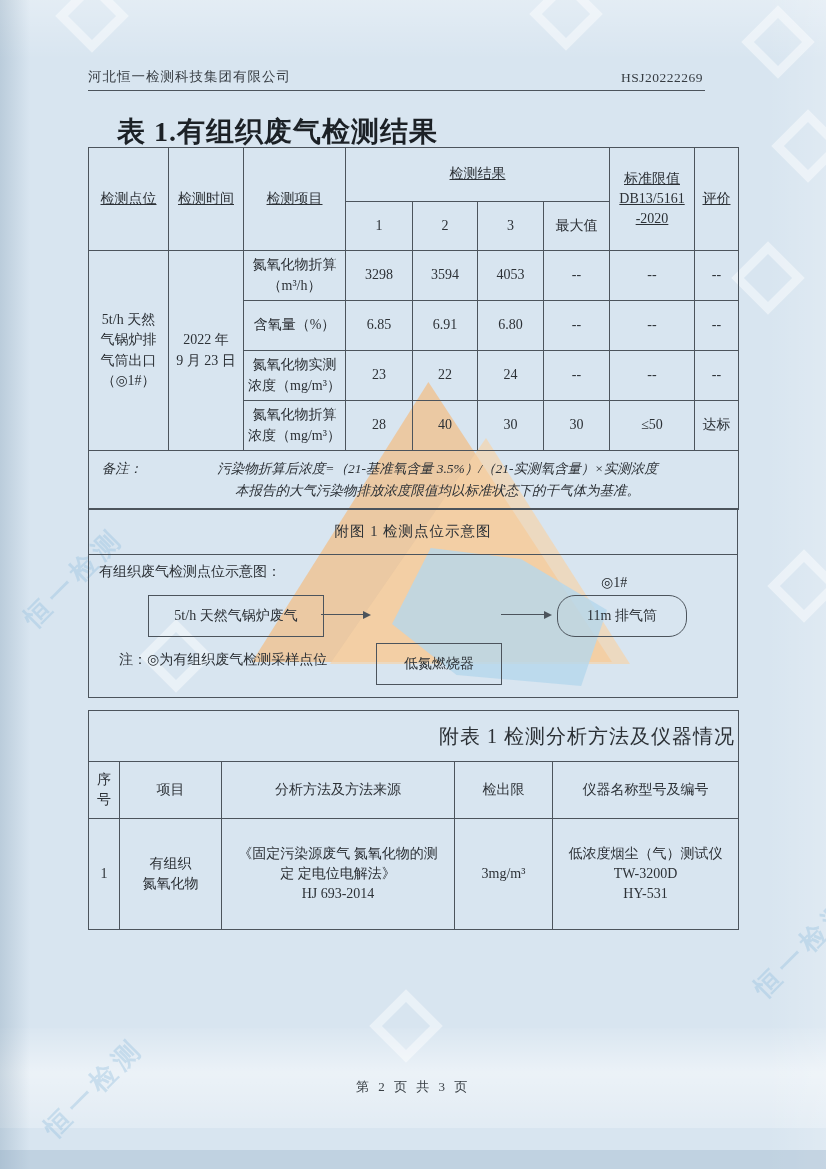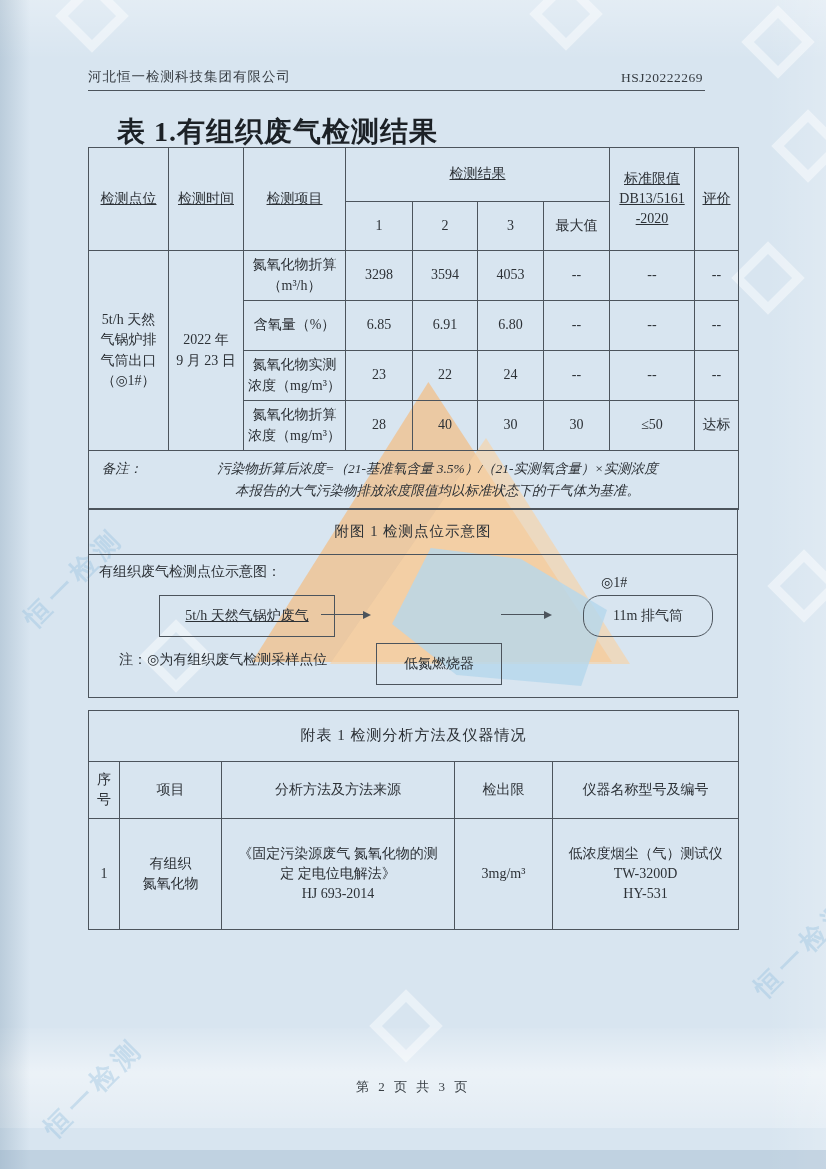--- a/index.html
+++ b/index.html
@@ -59,33 +59,33 @@
   
   .figure-box{position:absolute;left:88px;top:508px;width:648px;height:188px;
     border:1.2px solid #4c545c;}
   .figure-title-row{height:45px;border-bottom:1.2px solid #4c545c;display:flex;
     align-items:center;justify-content:center;font-size:14.5px;letter-spacing:1px;color:#2c3136;}
   .figure-content{position:relative;height:142px;}
   .figure-subtitle{position:absolute;left:10px;top:8px;font-size:14px;color:#2c3136;}
   .point-label{position:absolute;left:512px;top:19px;font-size:14px;color:#24282c;}
   .flow-box{position:absolute;top:40px;height:40px;border:1.2px solid #4c545c;
     display:flex;align-items:center;justify-content:center;font-size:14px;color:#2c3136;background:transparent;}
-  .fb1{left:70px;width:174px;text-decoration:underline;}
+  .fb1{left:59px;width:174px;}
   .fb2{left:287px;width:124px;margin-top:48px;}
-  .fb3{left:494px;width:128px;border-radius:18px;}
+  .fb3{left:468px;width:128px;border-radius:18px;}
   .flow-arrow{position:absolute;top:59px;height:0;border-top:1.2px solid #4c545c;}
   .fa1{left:232px;width:48px;}
   .fa2{left:412px;width:49px;}
   .flow-arrow::after{content:"";position:absolute;right:-2px;top:-4.5px;
     border-left:8px solid #4c545c;border-top:4px solid transparent;border-bottom:4px solid transparent;}
   .figure-note{position:absolute;left:30px;top:96px;font-size:14px;color:#2c3136;}
 
   
   .t2{top:710px;}
-  .t2 .title-row td{height:46px;font-size:15px;letter-spacing:1px;}
+  .t2 .title-row td{height:46px;font-size:20px;letter-spacing:1px;text-align:right;}
   .t2 .hrow td{height:52px;}
   .t2 .drow td{height:106px;}
 
   .page-footer{position:absolute;left:88px;top:1078px;width:650px;text-align:center;
     font-size:13px;color:#3a4046;letter-spacing:3px;}
 </style>
 </head>
 <body>
 
 <div class="shade shade-top"></div>

